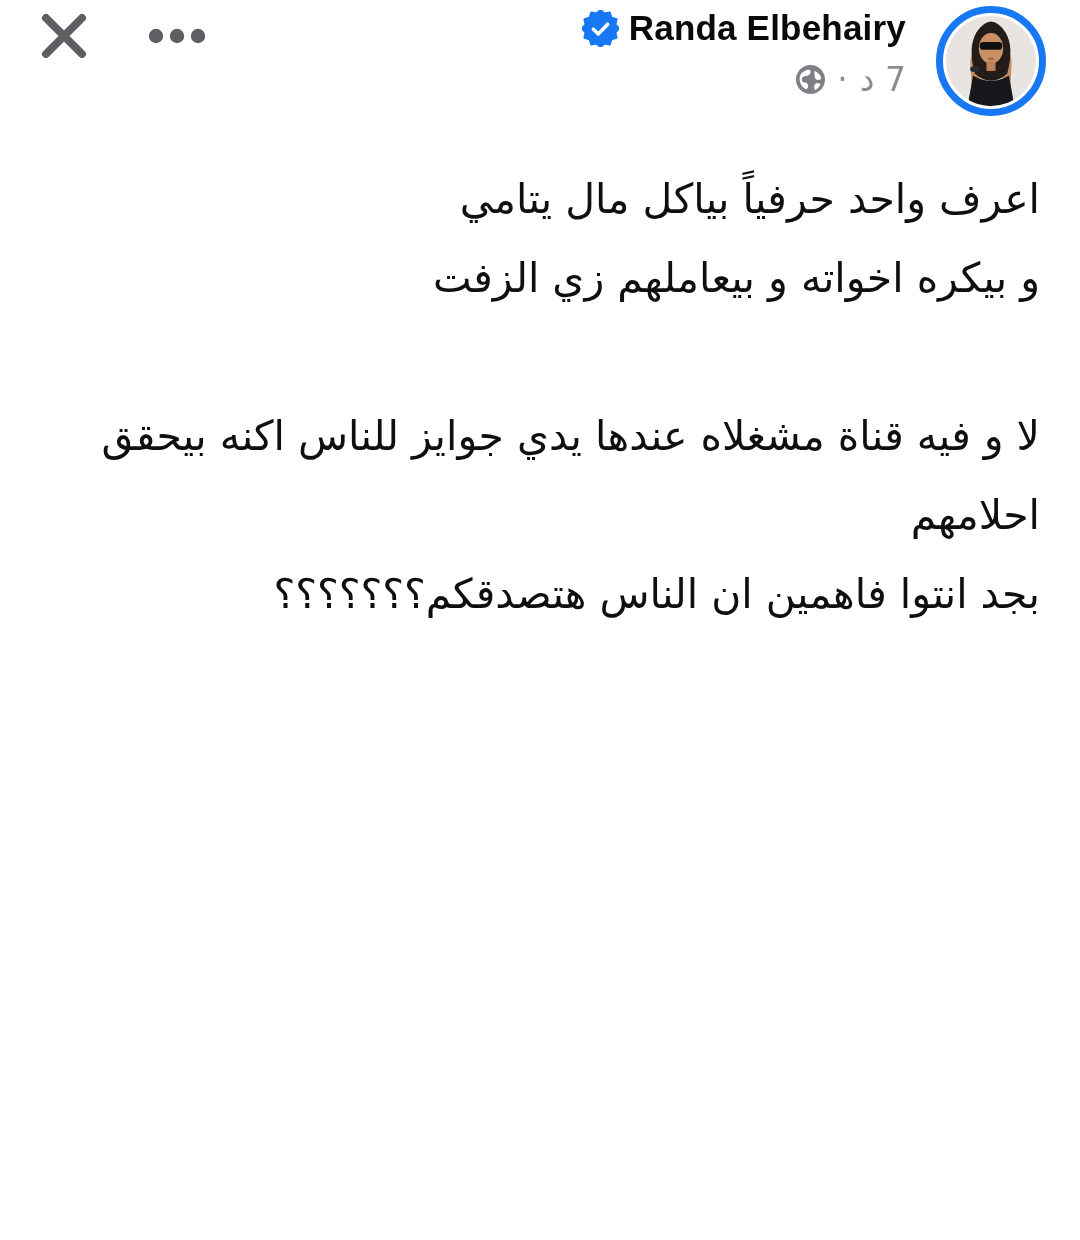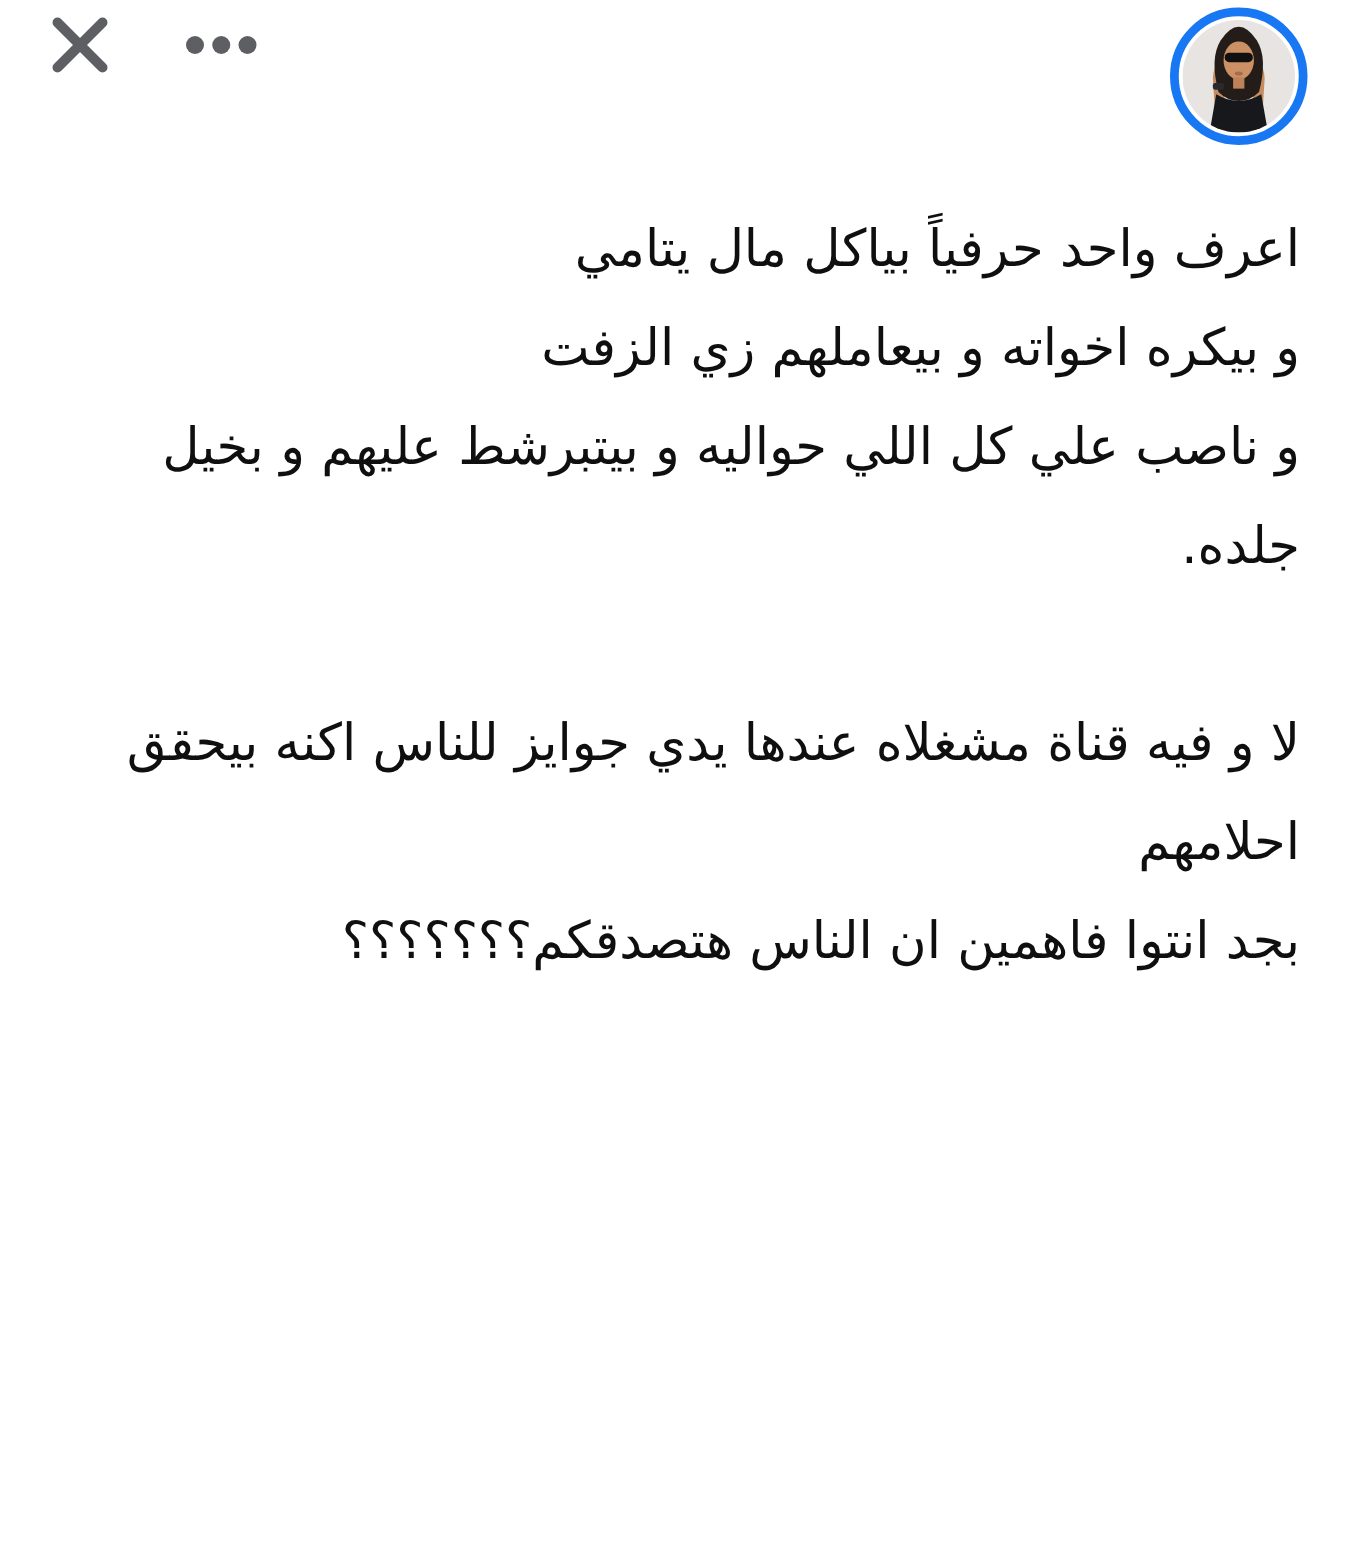--- a/index.html
+++ b/index.html
@@ -76,20 +76,39 @@
         <ellipse cx="50" cy="47.5" rx="3.6" ry="1.8" fill="#a96a54"></ellipse>
 
         <rect x="45" y="51" width="10" height="10" fill="#bd8257"></rect>
 
         <path d="M24 100 L30 66 Q50 78 70 66 L76 100 Z" fill="#17181b"></path>
 
         <rect x="27" y="56" width="10" height="6" rx="2" fill="#2a2a2e"></rect>
       </svg>
     </div>
 
+    <div class="id-col">
+      <div class="name-row">
+        <span class="profile-name">Randa Elbehairy</span>
+        <svg class="badge" viewBox="0 0 36 36">
+          <polygon fill="#1877F2" stroke="#1877F2" stroke-width="2" stroke-linejoin="round" points="36,18 32.5,21.9 33.6,27 28.6,28.6 27,33.6 21.9,32.5 18,36 14.1,32.5 9,33.6 7.4,28.6 2.4,27 3.5,21.9 0,18 3.5,14.1 2.4,9 7.4,7.4 9,2.4 14.1,3.5 18,0 21.9,3.5 27,2.4 28.6,7.4 33.6,9 32.5,14.1"></polygon>
+          <path d="M11 18.6 L15.8 23.4 L25 13.8" fill="none" stroke="#fff" stroke-width="3.4" stroke-linecap="round" stroke-linejoin="round"></path>
+        </svg>
+      </div>
+      <div class="time-row">
+        <span class="time-text">7 د</span>
+        <span class="sep-dot">·</span>
+        <svg class="globe" viewBox="0 0 30 30">
+          <circle cx="15" cy="15" r="15" fill="#7d8085"></circle>
+          <path d="M4 11 Q7 6 12 5 Q16 4.5 15 8 Q14 11 10 11.5 Q6 12 6 15 Q6 18 9 18 Q12 18 12.5 21 Q13 24.5 10 25 Q5.5 22.5 4 17 Q3.5 14 4 11 Z" fill="#ffffff"></path>
+          <path d="M19 6 Q24 8 26 13 Q26.5 15 24 15.5 Q20 16 19.5 12.5 Q19 9 19 6 Z" fill="#ffffff"></path>
+          <path d="M21 19 Q24.5 18.5 25.5 20 Q23.5 24.5 19.5 26 Q18 23 19 21 Q19.8 19.4 21 19 Z" fill="#ffffff"></path>
+        </svg>
+      </div>
+    </div>
 
     <div class="flex-spacer"></div>
 
     <div class="left-actions">
       <button class="icon-btn menu-btn">
         <svg viewBox="0 0 58 50">
           <circle cx="8" cy="25" r="7.2" fill="#5d5f63"></circle>
           <circle cx="29" cy="25" r="7.2" fill="#5d5f63"></circle>
           <circle cx="50" cy="25" r="7.2" fill="#5d5f63"></circle>
         </svg>
@@ -99,20 +118,19 @@
           <path d="M8 8 L44 44 M44 8 L8 44" stroke="#5d5f63" stroke-width="8" stroke-linecap="round" fill="none"></path>
         </svg>
       </button>
     </div>
   </header>
 
   <main class="post-body">
     <div id="paragraphs">
         <p>اعرف واحد حرفياً بياكل مال يتامي</p>
         <p>و بيكره اخواته و بيعاملهم زي الزفت</p>
-        <p>و ناصب علي كل اللي حواليه و بيتبرشط عليهم و بخيل جلده.</p>
         <p class="blank"></p>
         <p>لا و فيه قناة مشغلاه عندها يدي جوايز للناس اكنه بيحقق احلامهم</p>
         <p>بجد انتوا فاهمين ان الناس هتصدقكم؟؟؟؟؟؟؟</p>
       </div>
 
   </main>
 </div>
 
 </body></html>

